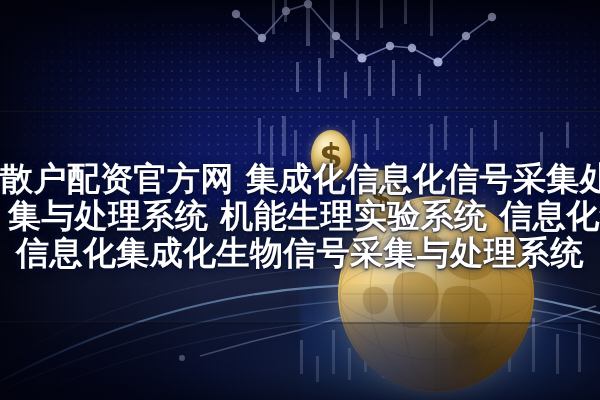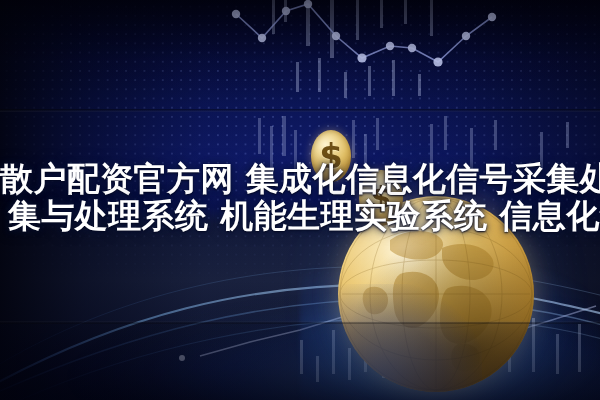--- a/index.html
+++ b/index.html
@@ -305,19 +305,20 @@
   <div class="coin" id="coin-second">
     <span class="coin-glyph">$</span>
   </div>
   <div class="coin" id="coin-main">
     <span class="coin-glyph">$</span>
   </div>
 
   <div class="text-block">
     <div class="headline">散户配资官方网 集成化信息化信号采集处理系统</div>
     <div class="headline overflow">集与处理系统 机能生理实验系统 信息化集成化生物信</div>
+    <div class="headline">信息化集成化生物信号采集与处理系统</div>
   </div>
 
   <div class="band-top-shade"></div>
   <div class="band-seam-a"></div>
   <div class="band-seam-b"></div>
   <div class="band-bottom-shade"></div>
 </div>
 
 </body></html>

